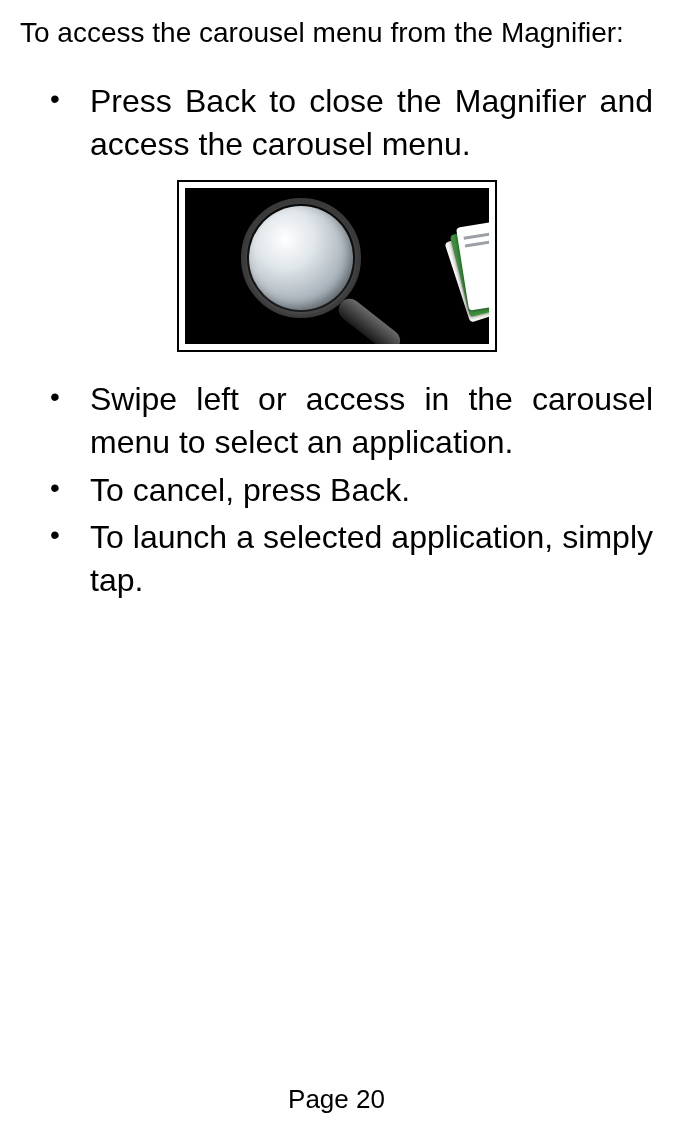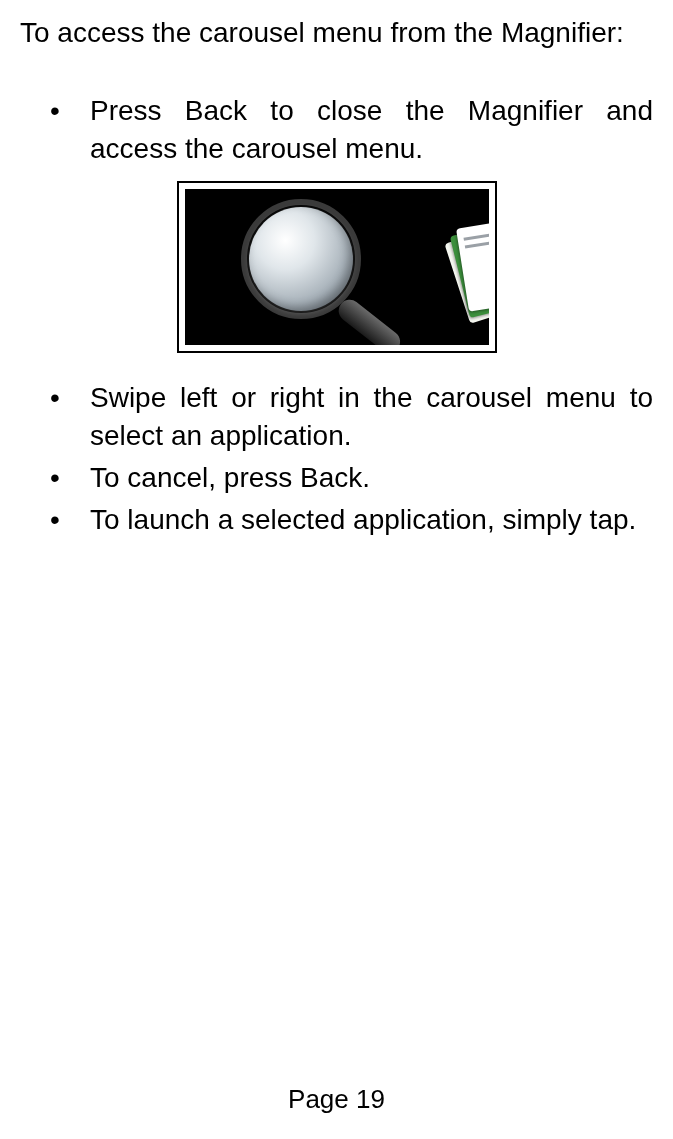--- a/index.html
+++ b/index.html
@@ -14,31 +14,31 @@
       font-family: Arial, Helvetica, sans-serif;
       color: #000000;
       padding: 14px 20px 20px 20px;
       position: relative;
     }
     .intro {
       font-size: 28px;
       line-height: 1.35;
       text-align: justify;
       text-justify: inter-word;
-      margin-bottom: 40px;
+      margin-bottom: 28px;
     }
     ul.bullets {
       list-style: none;
       padding-left: 0;
       margin-left: 0;
     }
     ul.bullets li {
       position: relative;
       padding-left: 70px;
-      font-size: 28px;
+      font-size: 32px;
       line-height: 1.35;
       text-align: justify;
       margin-bottom: 4px;
     }
     ul.bullets li::before {
       content: "•";
       position: absolute;
       left: 30px;
       top: 0;
       font-size: 28px;
@@ -154,18 +154,18 @@
       <div class="peek">
         <div class="sheet s1"></div>
         <div class="sheet s2"></div>
         <div class="sheet s3"></div>
       </div>
     </div>
   </div>
 </div>
 
 <ul class="bullets">
-  <li>Swipe left or right in the carousel menu to select an application.</li>
+  <li>Swipe left or access in the carousel menu to select an application.</li>
   <li>To cancel, press Back.</li>
   <li>To launch a selected application, simply tap.</li>
 </ul>
 
-<div class="page-number">Page 19</div>
+<div class="page-number">Page 20</div>
 
 </body></html>

